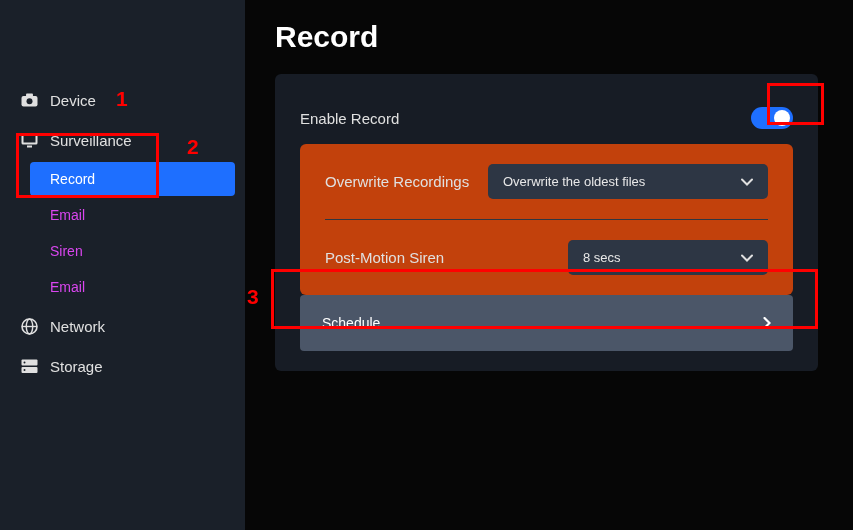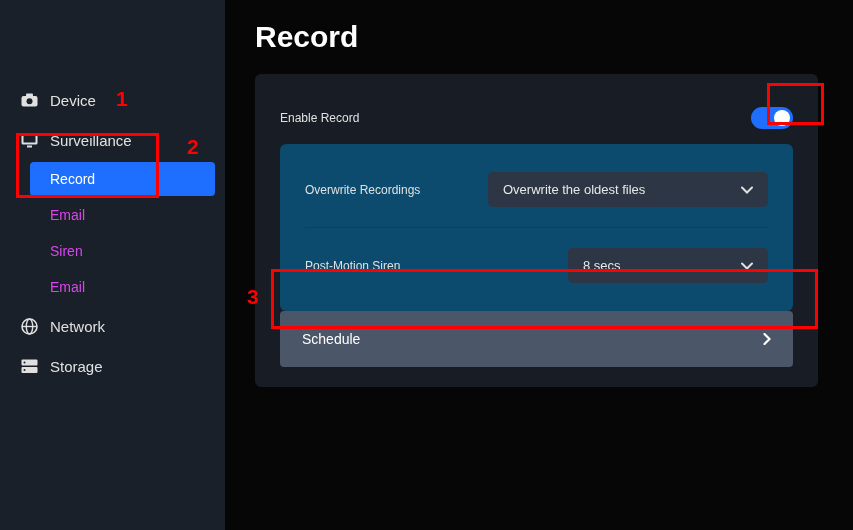--- a/index.html
+++ b/index.html
@@ -1,29 +1,29 @@
 <!DOCTYPE html>
 <html><head>
   <meta charset="utf-8">
   <style>
     * { margin: 0; padding: 0; box-sizing: border-box; }
     html, body { width: 853px; height: 530px; font-family: -apple-system, BlinkMacSystemFont, 'Segoe UI', Arial, sans-serif; background: #0a0a0a; color: #e0e0e0; overflow: hidden; }
     .app { display: flex; width: 100%; height: 100%; }
-    .sidebar { width: 225px; background: #1a2029; padding: 25px 0 0 0; flex-shrink: 0; }
+    .sidebar { width: 245px; background: #1a2029; padding: 25px 0 0 0; flex-shrink: 0; }
     .nav-item { display: flex; align-items: center; padding: 11px 20px; cursor: pointer; color: #e0e0e0; font-size: 15px; position: relative; }
     .nav-item .icon { width: 18px; height: 18px; margin-right: 12px; display: inline-flex; align-items: center; justify-content: center; }
     .sub-items { padding-left: 30px; }
     .sub-item { display: flex; align-items: center; padding: 9px 15px 9px 20px; font-size: 14px; cursor: pointer; color: #d946ef; border-radius: 4px; margin: 2px 10px 2px 0; }
     .sub-item.active { background: #1e6fff; color: #fff; }
     .main { flex: 1; background: #060606; padding: 20px 35px 20px 30px; }
     .page-title { font-size: 30px; font-weight: 700; color: #fff; margin-bottom: 20px; }
     .panel { background: #171c25; border-radius: 6px; padding: 18px 25px 20px 25px; }
     .row { display: flex; align-items: center; justify-content: space-between; padding: 15px 0; }
-    .row-label { font-size: 12px; color: #e0e0e0; }
-    .inner-panel { background: #0c4a6e; border-radius: 6px; padding: 8px 25px; }
+    .row-label { font-size: 15px; color: #e0e0e0; }
+    .inner-panel { background: #c2410c; border-radius: 6px; padding: 0 25px; }
     .inner-panel .row { border-bottom: 1px solid #2e3642; padding: 20px 0; }
     .inner-panel .row:last-child { border-bottom: none; }
     .toggle { width: 42px; height: 22px; background: #1e6fff; border-radius: 11px; position: relative; cursor: pointer; }
     .toggle .knob { width: 16px; height: 16px; background: #fff; border-radius: 50%; position: absolute; top: 3px; right: 3px; }
     .select { background: #2d3644; padding: 10px 15px; border-radius: 5px; display: flex; align-items: center; justify-content: space-between; min-width: 280px; cursor: pointer; font-size: 13px; color: #e8e8e8; }
     .select.small { min-width: 200px; gap: 48px; }
     .select .chev { margin-left: 15px; display: inline-flex; }
     .schedule-row { background: #4b5668; border-radius: 4px; padding: 20px 22px; display: flex; align-items: center; justify-content: space-between; cursor: pointer; font-size: 14px; color: #fff; }
     .annot-box { position: absolute; border: 3px solid #ff0000; pointer-events: none; }
     .annot-num { position: absolute; color: #ff0000; font-size: 21px; font-weight: 600; pointer-events: none; }

